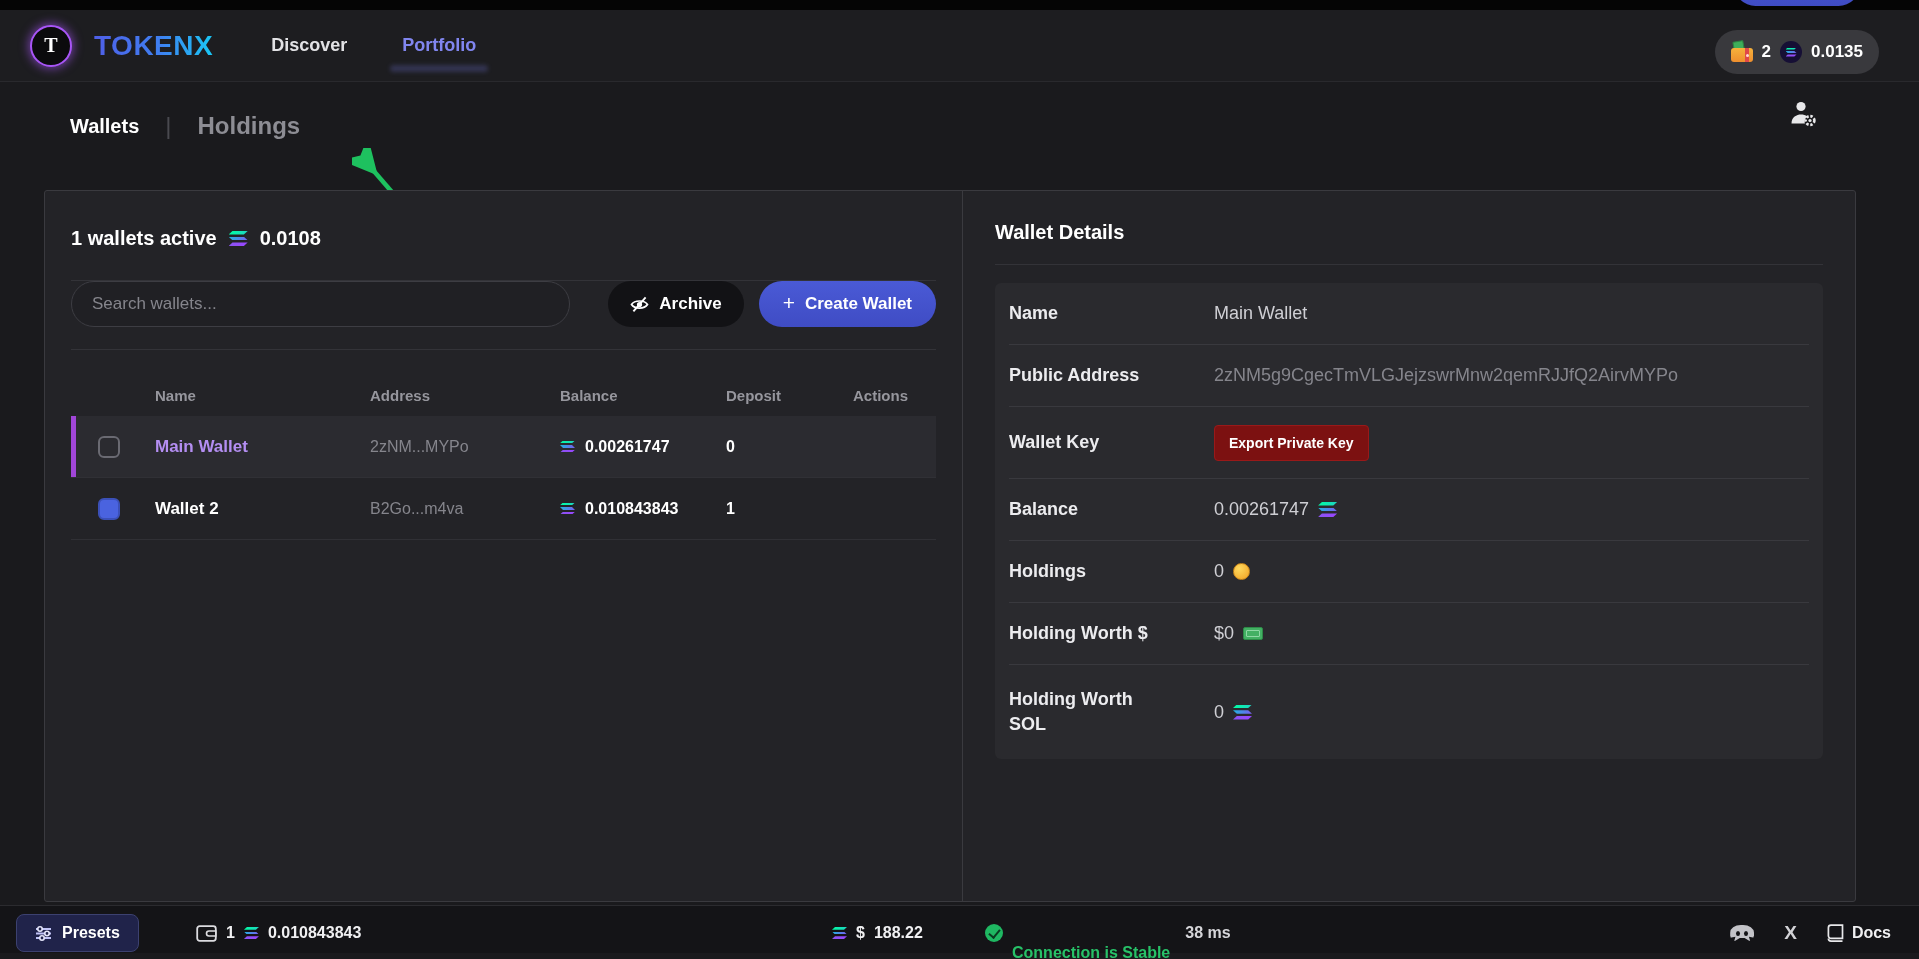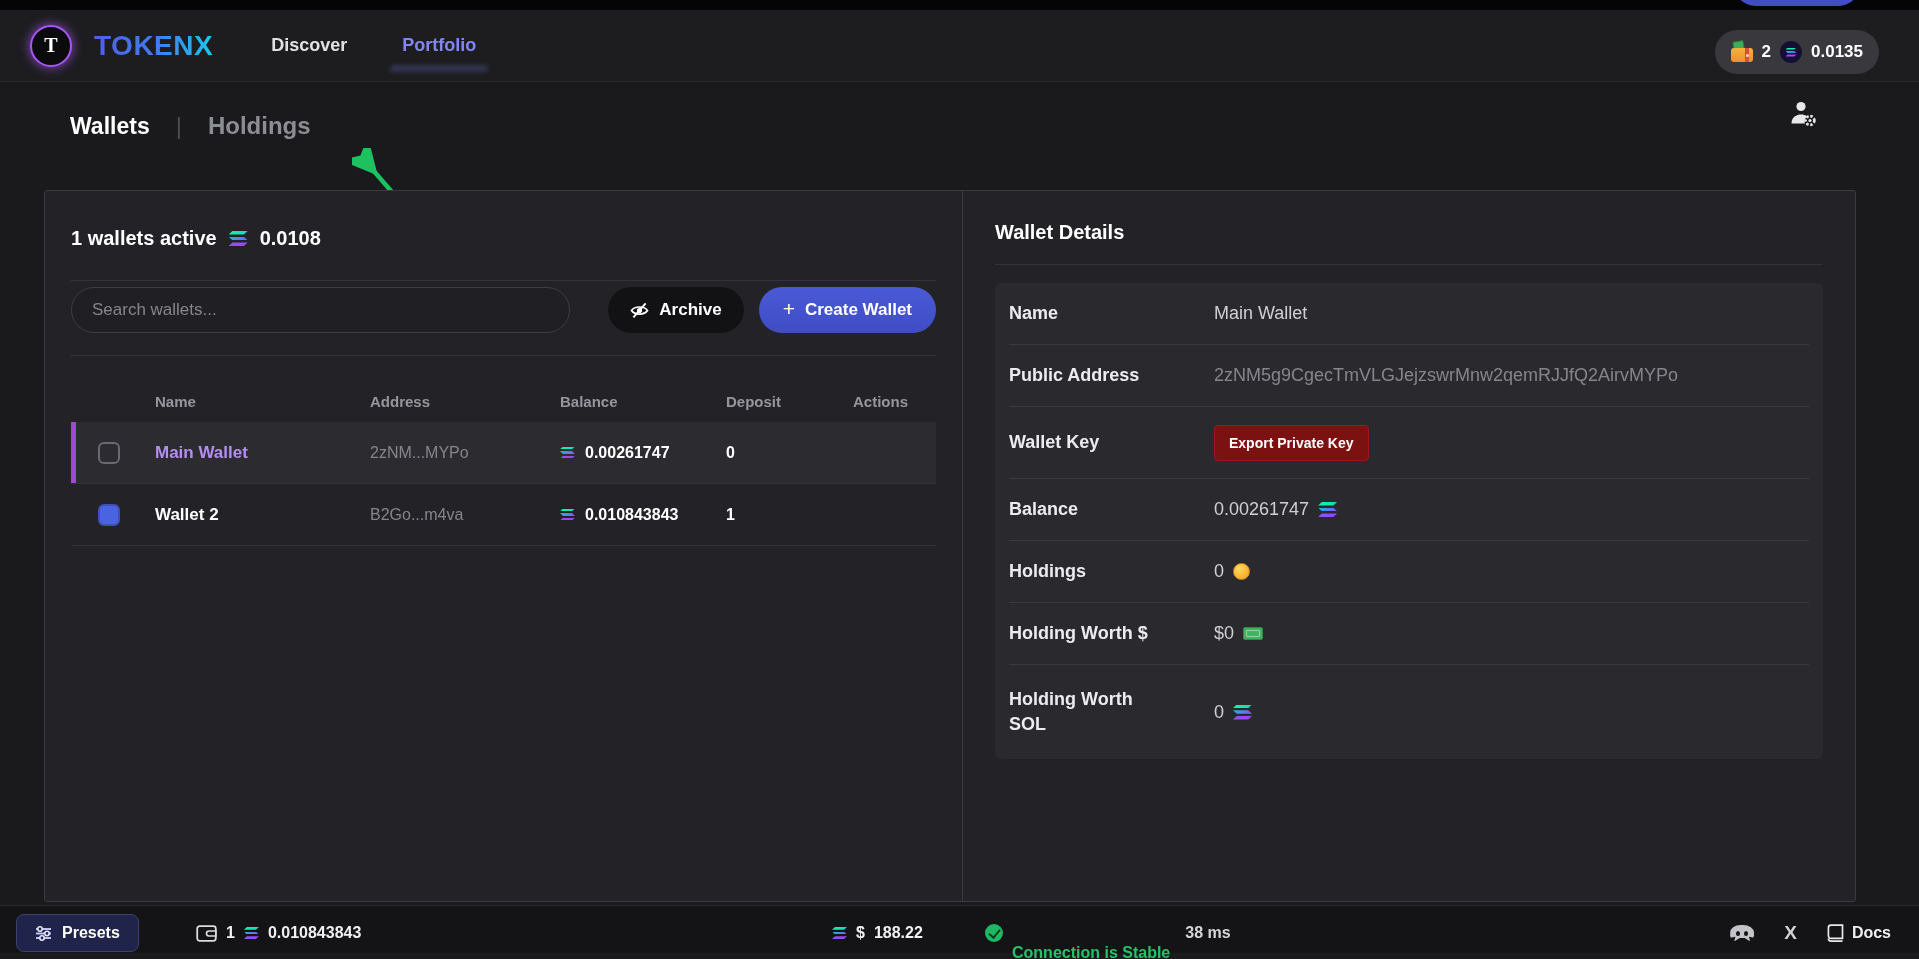--- a/index.html
+++ b/index.html
@@ -66,40 +66,40 @@
   .sol { display:inline-flex; flex-direction:column; justify-content:space-between; width:19px; height:15px; flex:0 0 auto; }
   .sol i { display:block; height:3.6px; }
   .sol i:nth-child(1) { background:linear-gradient(90deg,#00ffa3,#1fd3c2); clip-path:polygon(20% 0,100% 0,80% 100%,0 100%); }
   .sol i:nth-child(2) { background:linear-gradient(90deg,#1fb5e0,#7a5cf0); clip-path:polygon(0 0,80% 0,100% 100%,20% 100%); }
   .sol i:nth-child(3) { background:linear-gradient(90deg,#8a54f0,#9945ff); clip-path:polygon(20% 0,100% 0,80% 100%,0 100%); }
   .sol.sm { width:15px; height:12px; } .sol.sm i { height:2.8px; }
   .sol.xs { width:11px; height:9px; } .sol.xs i { height:2.1px; }
 
   
   .page-tabs { position:absolute; left:70px; top:112px; display:flex; align-items:center; gap:26px; }
-  .tab-wallets { font-size:23px; font-weight:700; color:#fff; cursor:pointer; }
+  .tab-wallets { font-size:20px; font-weight:700; color:#fff; cursor:pointer; }
   .tab-divider { font-size:24px; color:#4a4a4f; font-weight:400; }
   .tab-holdings { font-size:24px; font-weight:600; color:#8d8d94; cursor:pointer; }
 
   .arrow-svg { position:absolute; left:352px; top:148px; pointer-events:none; }
 
   
   .main-box {
     position:absolute; left:44px; top:190px; width:1812px; height:712px;
     background:#232327; border:1px solid #3a3a3f; border-radius:3px; display:flex;
   }
   .pane-left { width:917px; flex:0 0 auto; padding:36px 26px 0; }
   .pane-right { flex:1; border-left:1px solid #3a3a3f; padding:30px 32px 0; }
 
   .wallets-header { display:flex; align-items:center; gap:12px; }
   .wallets-header .title { font-size:20px; font-weight:700; color:#fff; }
   .wallets-header .amount { font-size:20px; font-weight:700; color:#fff; }
   .hr { border:none; border-top:1px solid #333338; margin-top:30px; }
 
-  .controls { display:flex; align-items:flex-start; margin-top:6px; }
+  .controls { display:flex; align-items:flex-start; }
   .search-input {
     flex:1; height:46px; background:#202024; border:1px solid #3d3d43; border-radius:23px;
     color:#d4d4d8; font-size:17px; padding:0 20px; outline:none;
     font-family:"Liberation Sans", sans-serif;
   }
   .search-input::placeholder { color:#85858c; }
   .archive-btn {
     margin-left:38px; height:46px; padding:0 22px; border-radius:23px; border:none; cursor:pointer;
     background:#121215; color:#fff; font-size:17px; font-weight:700;
     display:flex; align-items:center; gap:10px; font-family:"Liberation Sans", sans-serif;

